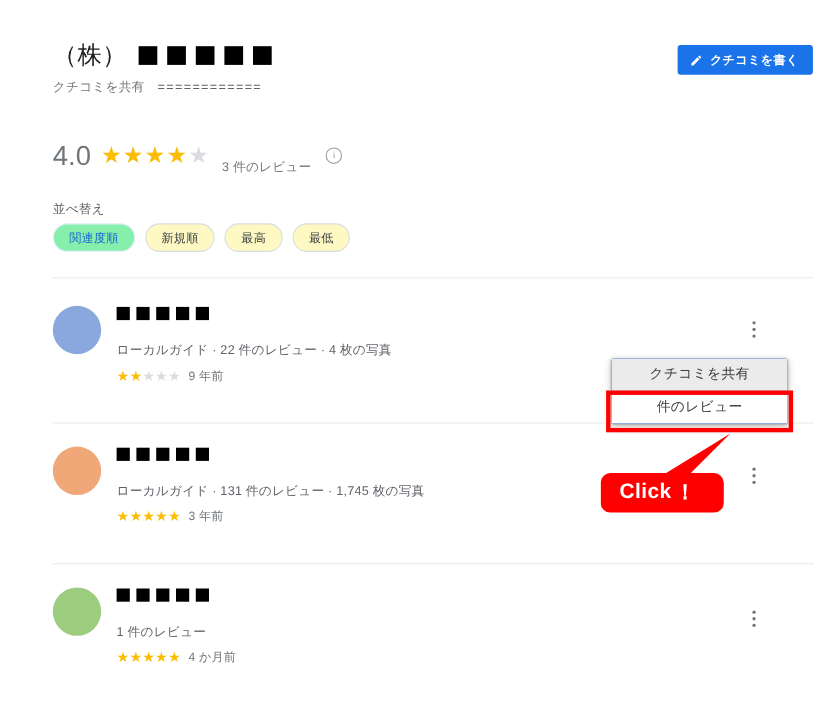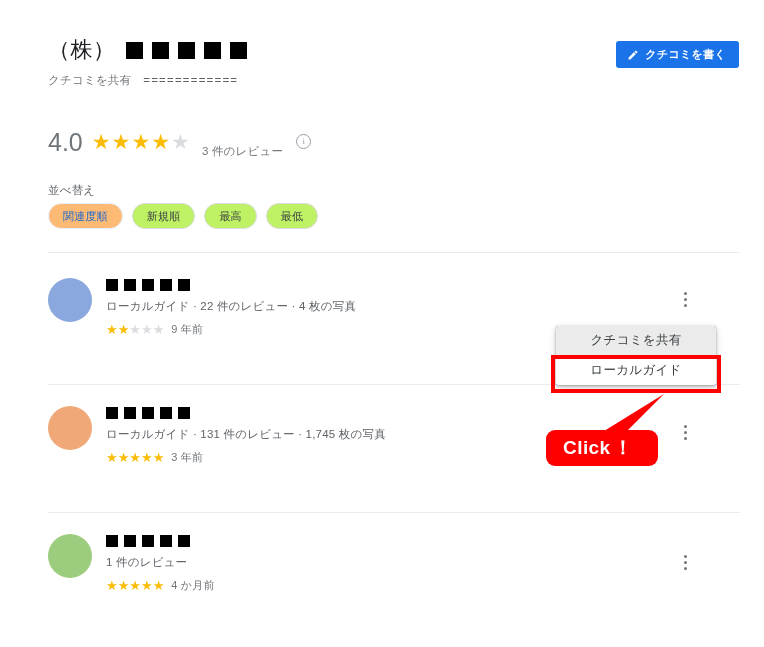--- a/index.html
+++ b/index.html
@@ -146,35 +146,35 @@
     position: absolute;
     left: 48px;
     top: 203px;
     display: flex;
     gap: 9px;
   }
   .chip {
     height: 26px;
     border-radius: 14px;
     border: 1px solid #dadce0;
-    background: #bef264;
+    background: #fef9c3;
     color: #3c4043;
     font-size: 11px;
     letter-spacing: 0.2px;
     display: flex;
     align-items: center;
     justify-content: center;
     padding: 0 14px;
     box-sizing: border-box;
     cursor: pointer;
     user-select: none;
     white-space: nowrap;
   }
   .chip.selected {
-    background: #fdba74;
+    background: #86efac;
     border-color: #e8f0fe;
     color: #1967d2;
   }
 
   
   .divider {
     position: absolute;
     left: 48px;
     width: 692px;
     height: 1px;
@@ -209,21 +209,21 @@
     display: inline-flex;
     gap: 6px;
     align-items: center;
     height: 15px;
   }
   .rev-name .redact-sq {
     width: 12px;
     height: 12px;
   }
   .rev-meta {
-    margin-top: 4px;
+    margin-top: 15px;
     font-size: 11.5px;
     color: #5f6368;
     letter-spacing: 0.2px;
     white-space: nowrap;
   }
   .rev-rating {
     margin-top: 8px;
     display: flex;
     align-items: center;
     gap: 7px;
@@ -466,21 +466,21 @@
     </div>
   </div>
   <div class="kebab k3">
     <span></span>
     <span></span>
     <span></span>
   </div>
 
   <div class="context-menu">
     <div class="menu-item share">クチコミを共有</div>
-    <div class="menu-item report">ローカルガイド</div>
+    <div class="menu-item report">件のレビュー</div>
   </div>
   <div class="highlight-box"></div>
 
   <div class="callout">
     <svg width="128" height="76" viewBox="0 0 128 76" aria-hidden="true">
       <path d="M118 0 L70 48 L50 42 Z" fill="#ff0000"></path>
       <rect x="0" y="36" width="112" height="36" rx="9" ry="9" fill="#ff0000"></rect>
     </svg>
     <div class="callout-label">
       <span>Click</span>

